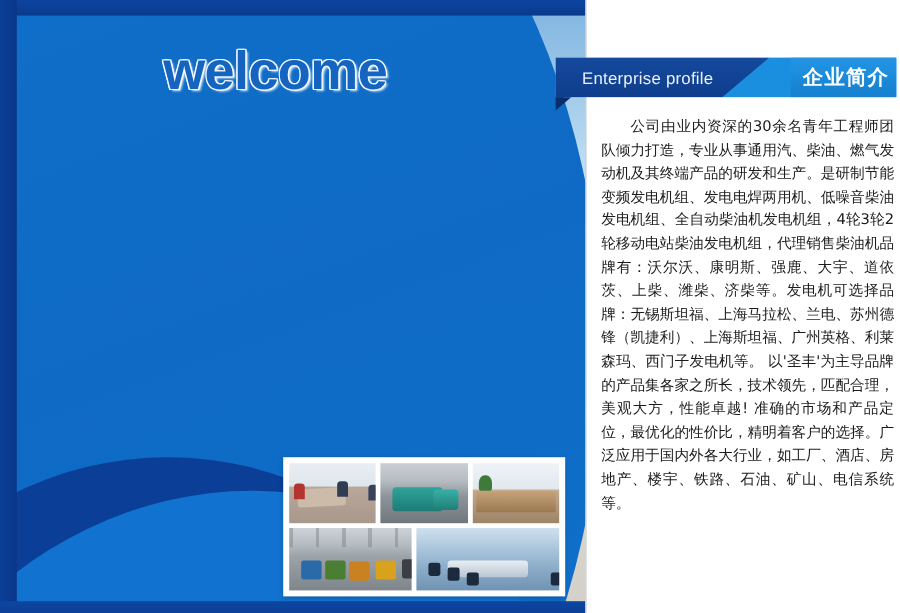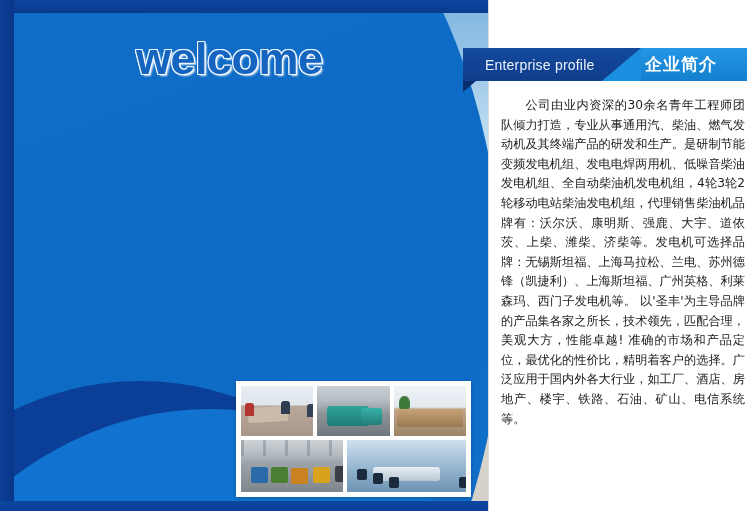--- a/index.html
+++ b/index.html
@@ -299,36 +299,37 @@
     box-sizing:border-box;
   }
   .ribbon-wrap{
     position:absolute;left:-26px;top:48px;width:284px;height:33px;
   }
   .ribbon{
     position:absolute;left:0;top:0;width:284px;height:33px;
     background:#1a8fe0;
     display:flex;align-items:stretch;
     overflow:hidden;
+    gap:18px;
   }
   .ribbon-left{
     position:relative;
     width:178px;
     background:linear-gradient(180deg,#14499d 0%,#0f3d8c 100%);
     display:flex;align-items:center;
     clip-path:polygon(0 0,100% 0,78% 100%,0 100%);
     padding-left:22px;box-sizing:border-box;
   }
   .ribbon-left span{
     font-size:14px;color:#eaf1fa;letter-spacing:.2px;font-weight:normal;
   }
   .ribbon-right{
     position:relative;flex:1;
     background:linear-gradient(180deg,#2395e4 0%,#1480cf 100%);
-    display:flex;align-items:center;justify-content:flex-start;
+    display:flex;align-items:center;justify-content:center;
     padding-left:4px;box-sizing:border-box;
   }
   .ribbon-right span{
     font-size:17px;color:#ffffff;font-weight:bold;letter-spacing:1px;
   }
   .ribbon-fold{
     position:absolute;left:0;top:33px;width:0;height:0;
     border-left:13px solid #0a2d6b;
     border-bottom:11px solid transparent;
   }

